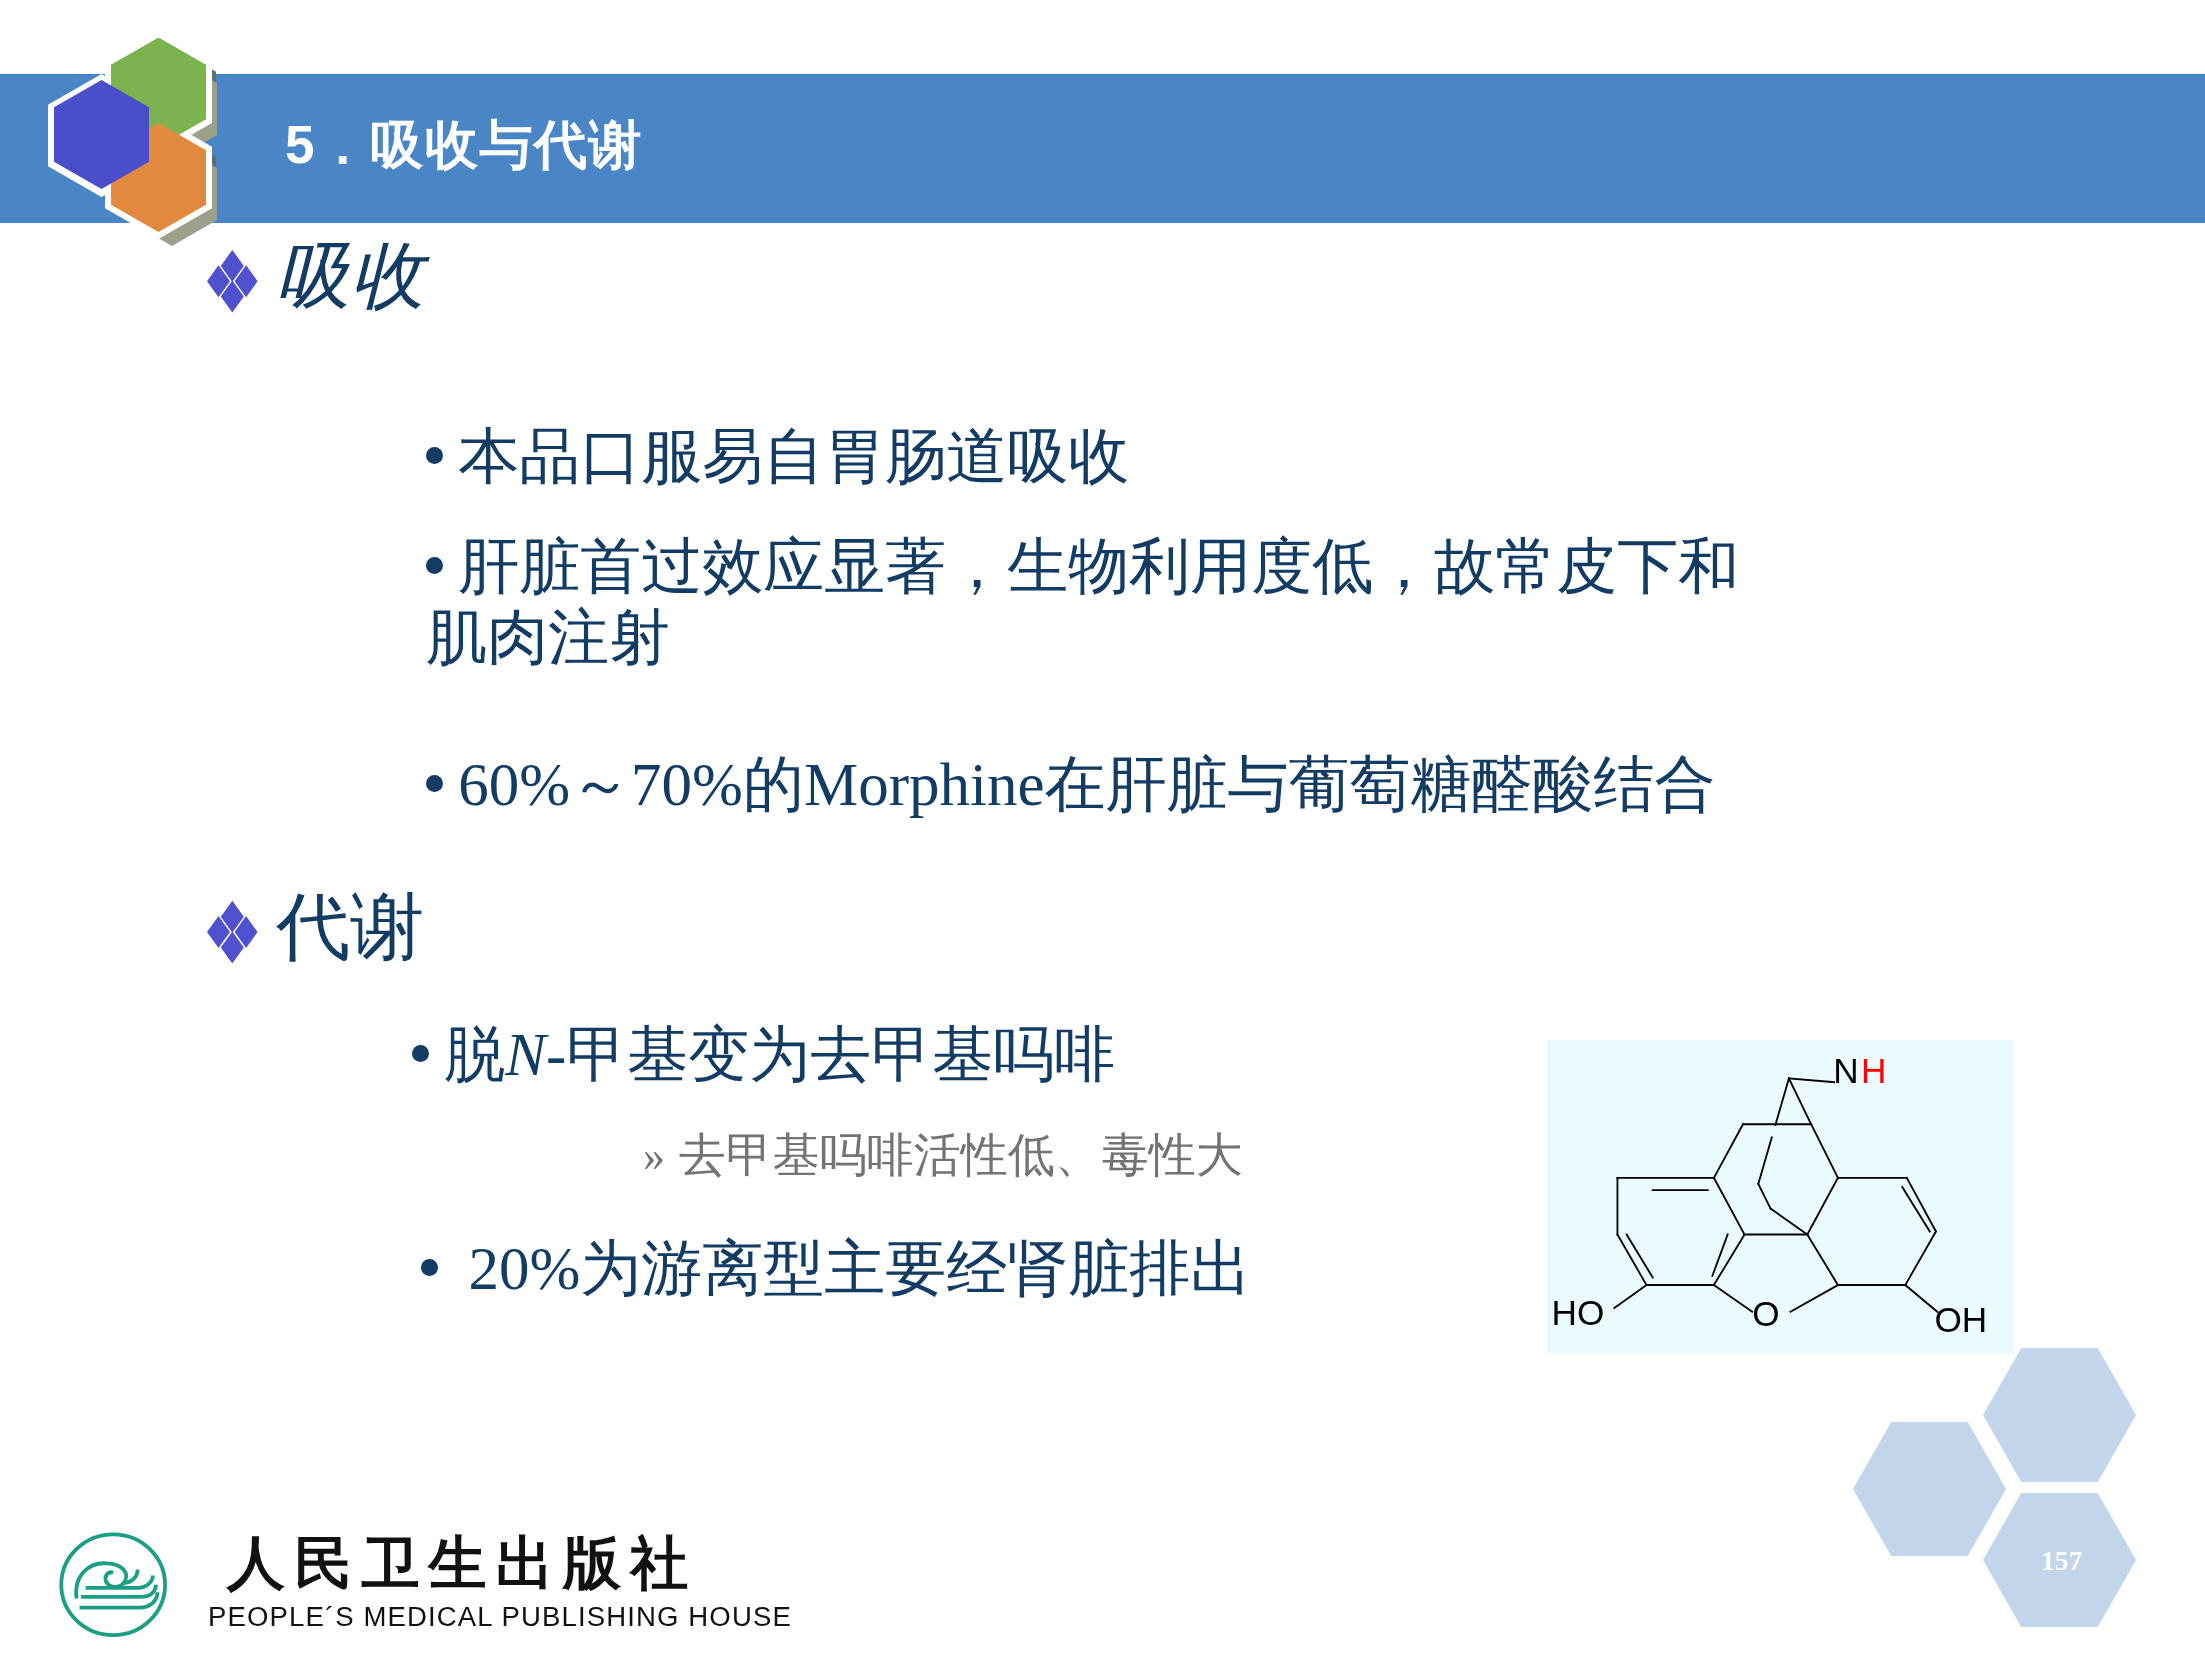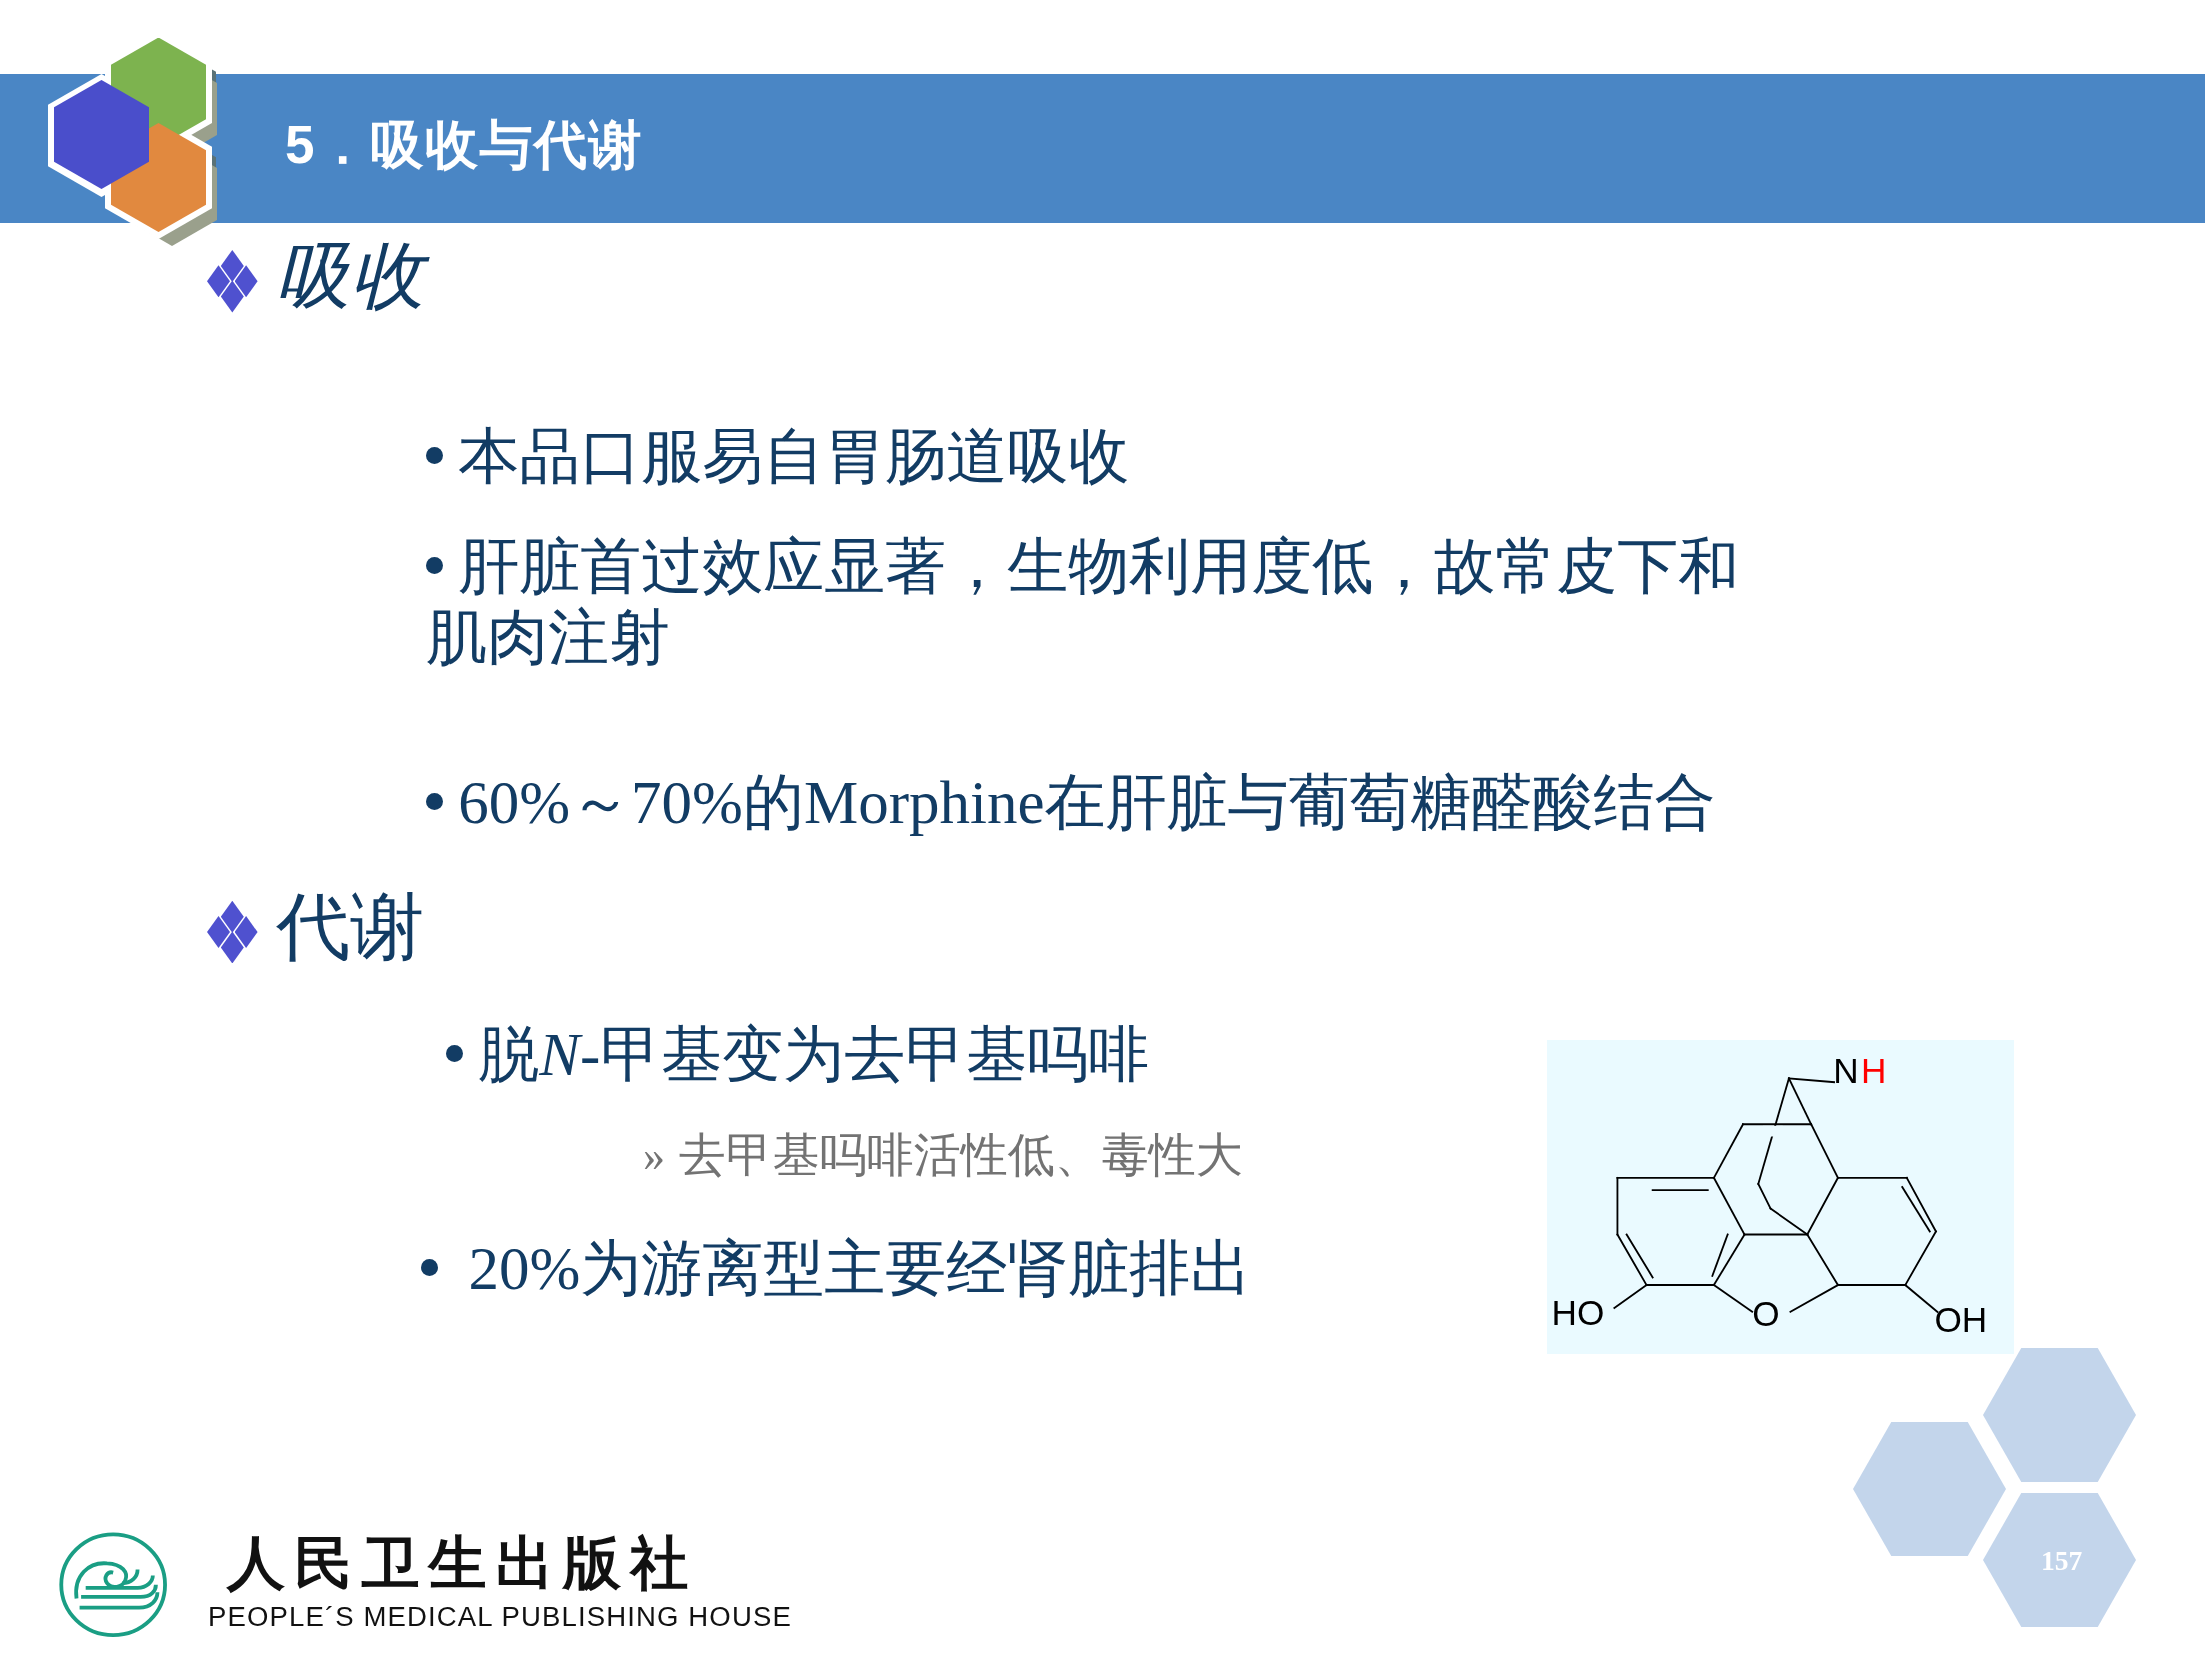--- a/index.html
+++ b/index.html
@@ -250,35 +250,35 @@
   </div>
 
   <div class="lvl2" style="left:426px; top:191px;">
     <span class="round-bullet"></span><span>本品口服易自胃肠道吸收</span>
   </div>
 
   <div class="lvl2 wrapline" style="left:426px; top:301px; width:1340px;">
     <span class="round-bullet"></span><span>肝脏首过效应显著，生物利用度低，故常皮下和肌肉注射</span>
   </div>
 
-  <div class="lvl2" style="left:426px; top:537px;">
+  <div class="lvl2" style="left:426px; top:519px;">
     <span class="round-bullet"></span><span>60%～70%的Morphine在肝脏与葡萄糖醛酸结合</span>
   </div>
 
   <div class="lvl1" style="left:207px; top:660px;">
     <span class="diamond-bullet">
       <i class="d-left"></i>
         <i class="d-right"></i>
         <i class="d-mid-t"></i>
         <i class="d-mid-b"></i>
     </span>
     <span>代谢</span>
   </div>
 
-  <div class="lvl2" style="left:446px; top:789px;">
+  <div class="lvl2" style="left:412px; top:789px;">
     <span class="round-bullet"></span><span>脱</span><span class="ital-n">N</span><span>-甲基变为去甲基吗啡</span>
   </div>
 
   <div class="lvl3" style="left:643px; top:900px;">
     <span class="chev">»</span><span>去甲基吗啡活性低、毒性大</span>
   </div>
 
   <div class="lvl2" style="left:421px; top:1003px;">
     <span class="round-bullet"></span><span> 20%为游离型主要经肾脏排出</span>
   </div>

